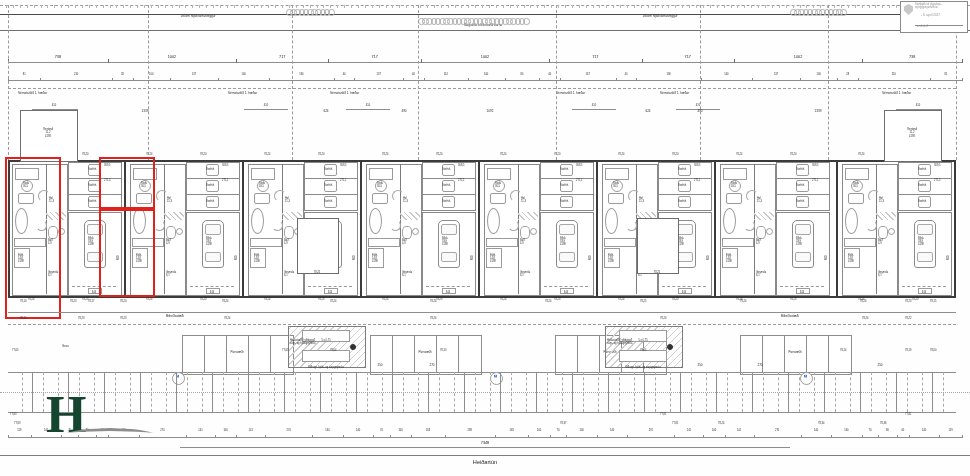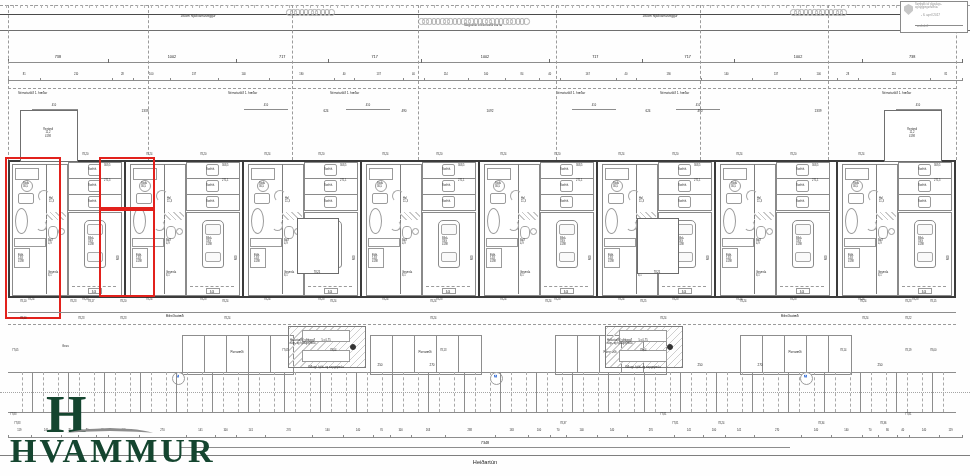--- a/index.html
+++ b/index.html
@@ -1080,21 +1080,20 @@
     </div>
   <div class="ln hln thin" style="left:180px;top:447px;width:610px;"></div>
   <div class="t4 ctr" style="left:485px;top:441px;">7348</div>
 
   <div class="ln hln" style="left:0;top:455px;width:970px;background:#7e7e7e;"></div>
   <div class="t6 ctr" style="left:485px;top:459px;">Heiðartún</div>
 
   <div id="logo">
     <div class="swoosh"></div>
     <div class="H">H</div>
-    <div class="W" style="margin-top:-6px;margin-left:-36px;">HVAMMUR</div>
   </div>
 
   <div id="stamp">
     <div class="shield"></div>
     <div class="t blurtxt" style="left:14px;top:2px;">Samþykkt af skipulags-</div>
     <div class="t blurtxt" style="left:14px;top:5.4px;">og byggingarfulltrúa</div>
     <div class="t3 blurtxt" style="left:20px;top:12px;">- 6. apríl  2017</div>
     <div class="ln hln thin" style="left:14px;top:23px;width:48px;"></div>
     <div class="t blurtxt" style="left:16px;top:24px;font-style:italic;">undirskrift</div>
   </div>

